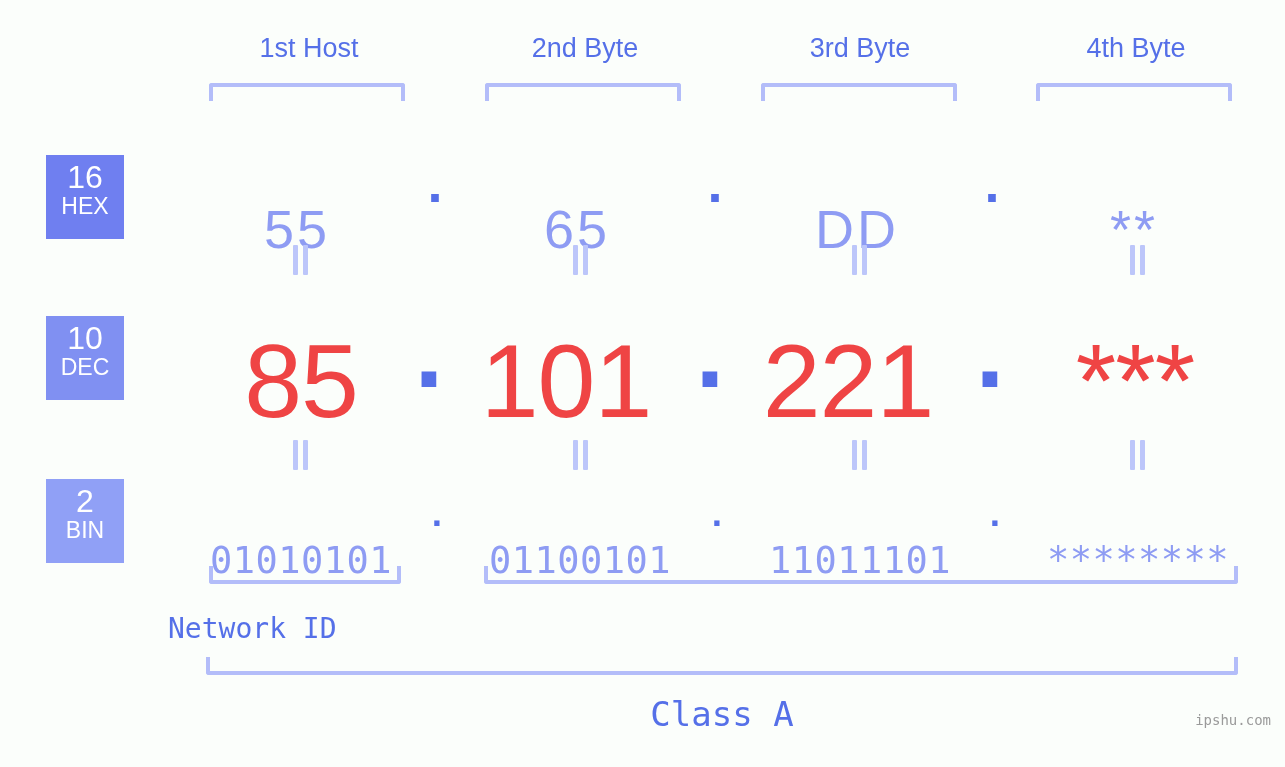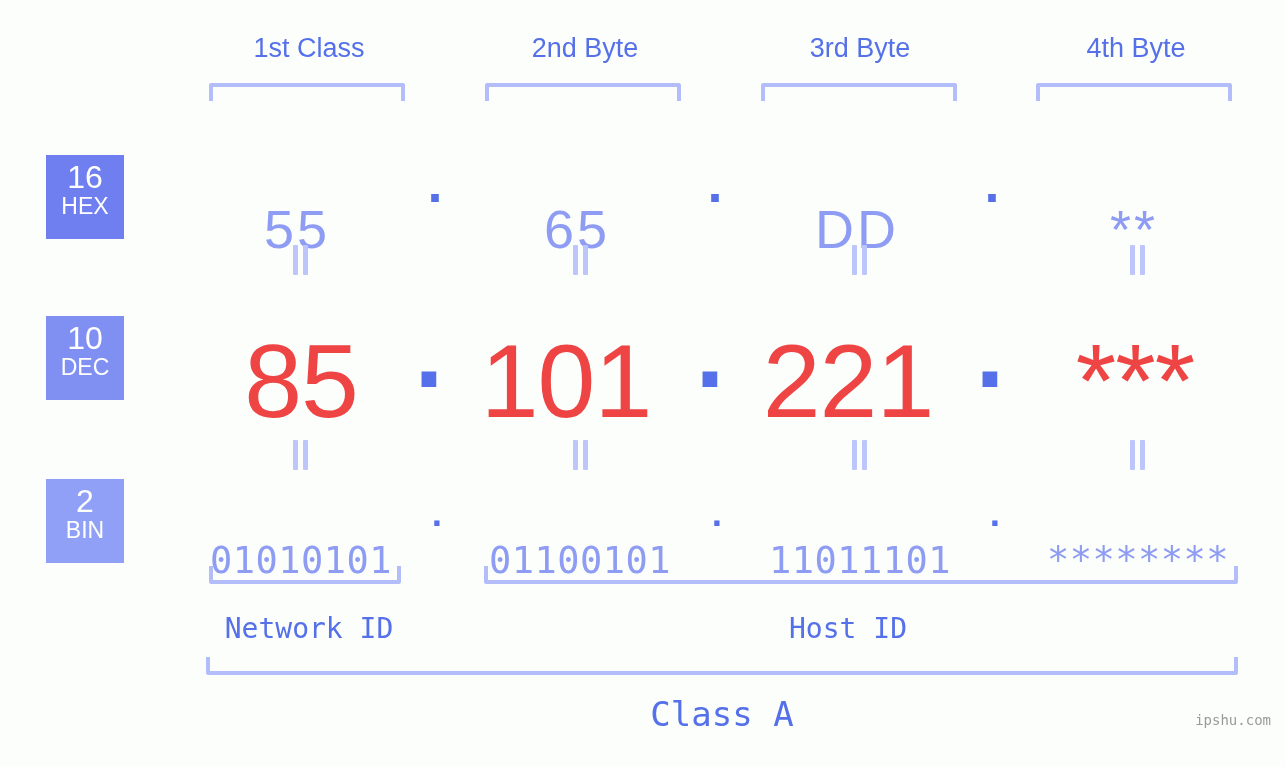--- a/index.html
+++ b/index.html
@@ -152,21 +152,20 @@
     height: 30px;
     background: #bcc6fa;
     border-radius: 1px;
   }
   .eq::before { left: 4px; }
   .eq::after  { left: 14px; }
 
   
   .section-label {
     position: absolute;
-    text-align: center;
     font-size: 28px;
     color: #5570e8;
     font-family: "DejaVu Sans Mono", monospace;
     letter-spacing: 0px;
   }
   .class-label {
     position: absolute;
     text-align: center;
     font-size: 34px;
     color: #5570e8;
@@ -181,21 +180,21 @@
     font-size: 14px;
     color: #9a9a9a;
     font-family: "DejaVu Sans Mono", monospace;
   }
 </style>
 </head>
 <body>
 
 <div class="stage">
 
-  <div class="byte-label" style="left:189px;">1st Class</div>
+  <div class="byte-label" style="left:189px;">1st Host</div>
   <div class="byte-label" style="left:465px;">2nd Byte</div>
   <div class="byte-label" style="left:740px;">3rd Byte</div>
   <div class="byte-label" style="left:1016px;">4th Byte</div>
 
   <div class="bracket bracket-down" style="left:209px;  top:83px; width:196px;"></div>
   <div class="bracket bracket-down" style="left:485px;  top:83px; width:196px;"></div>
   <div class="bracket bracket-down" style="left:761px;  top:83px; width:196px;"></div>
   <div class="bracket bracket-down" style="left:1036px; top:83px; width:196px;"></div>
 
   <div class="badge badge-hex">
@@ -248,20 +247,19 @@
     <div class="dot" style="left:702px;">.</div>
     <div class="cell" style="left:740px;">11011101</div>
     <div class="dot" style="left:980px;">.</div>
     <div class="cell" style="left:1018px;">********</div>
   </div>
 
   <div class="bracket bracket-up" style="left:209px; top:566px; width:192px;"></div>
   <div class="bracket bracket-up" style="left:484px; top:566px; width:754px;"></div>
 
   <div class="section-label" style="left:168px; top:612px; width:282px;">Network ID</div>
-  <div class="section-label" style="left:720px; top:612px; width:256px;">Host ID</div>
 
   <div class="bracket bracket-up" style="left:206px; top:657px; width:1032px;"></div>
   <div class="class-label" style="left:206px; top:694px; width:1032px;">Class A</div>
 
   <div class="watermark">ipshu.com</div>
 
 </div>
 
 </body></html>

